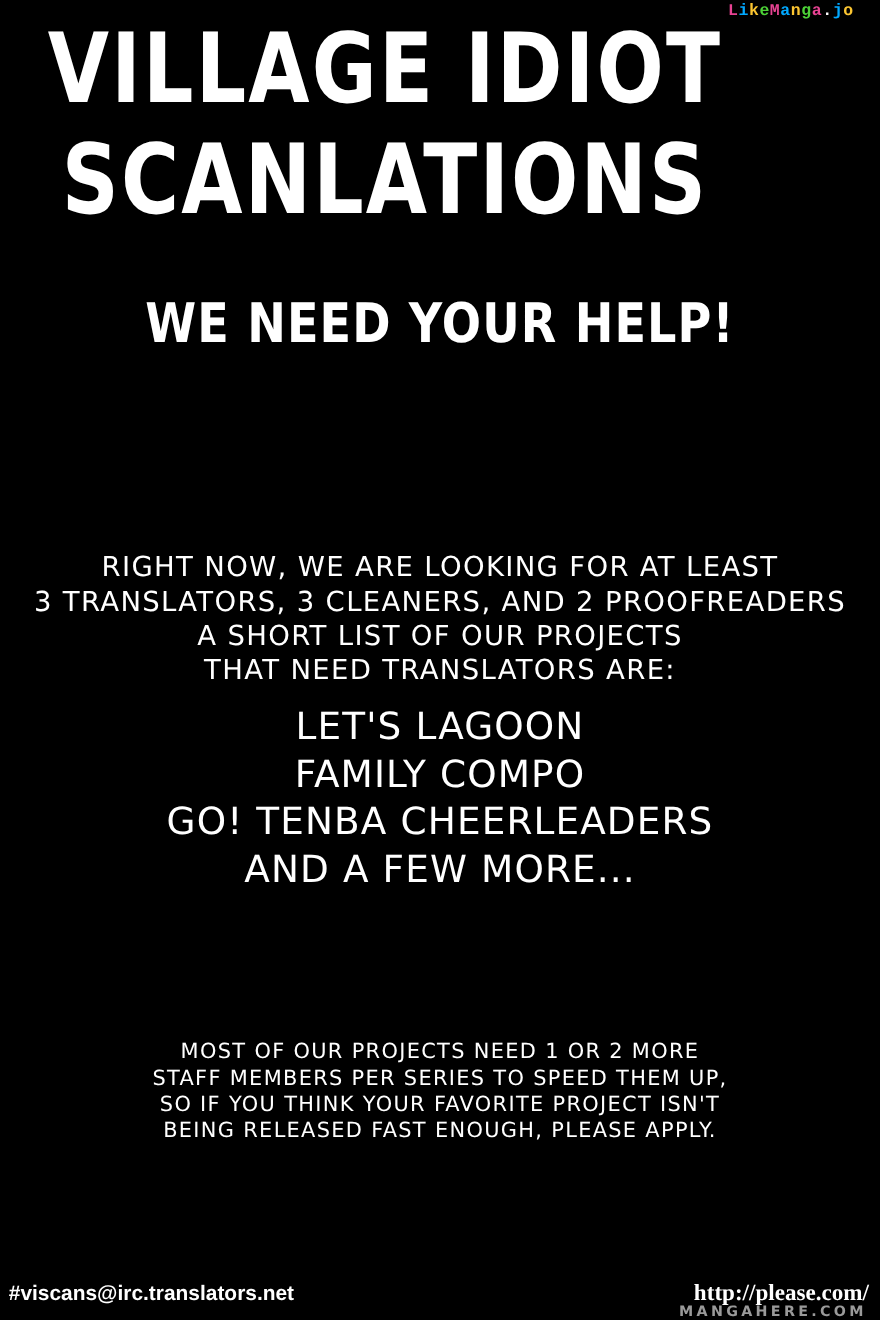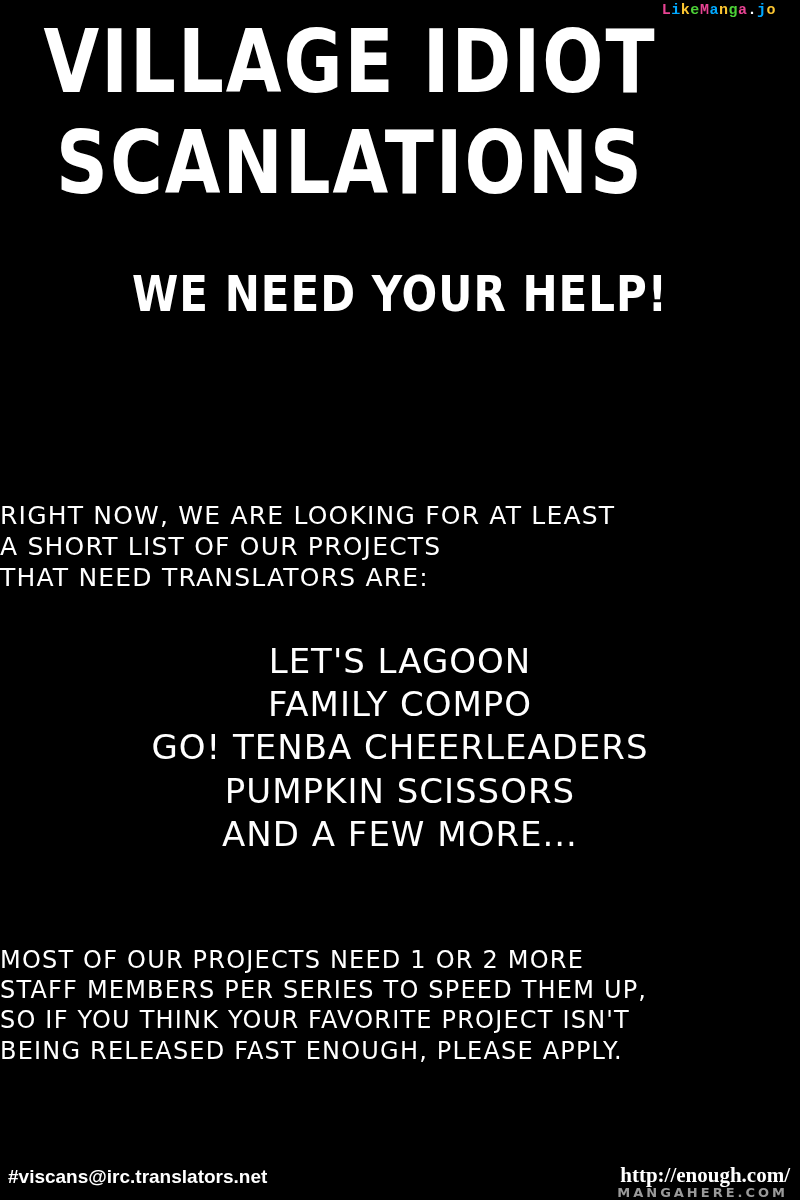--- a/index.html
+++ b/index.html
@@ -98,32 +98,32 @@
     text-transform: uppercase;
     transform: scaleY(1.18);
     transform-origin: top center;
   }
 
   
   .para {
     position: absolute;
     left: 0;
     width: 800px;
-    text-align: left;
+    text-align: center;
     font-family: "DejaVu Sans", sans-serif;
     font-size: 25px;
     line-height: 1.24;
     letter-spacing: 1.2px;
     color: #ffffff;
     text-transform: uppercase;
   }
   .para-intro { top: 500px; }
   .para-footer {
     top: 945px;
-    font-size: 24px;
+    font-size: 19px;
     line-height: 1.26;
   }
 
   .projects {
     position: absolute;
     top: 640px;
     left: 0;
     width: 800px;
     text-align: center;
     font-family: "DejaVu Sans", sans-serif;
@@ -146,36 +146,36 @@
 
   <div class="headline">
     <div class="line line1">Village Idiot</div>
     <div class="line line2">Scanlations</div>
   </div>
 
   <div class="subhead">We need your help!</div>
 
   <div class="para para-intro">
     <div>Right now, we are looking for at least</div>
+    <div>3 translators, 3 cleaners, and 2 proofreaders</div>
     <div>a short list of our projects</div>
     <div>that need translators are:</div>
   </div>
 
   <div class="projects">
     <div>Let's Lagoon</div>
     <div>Family Compo</div>
     <div>Go! Tenba Cheerleaders</div>
-    <div>Pumpkin Scissors</div>
     <div>And a few more...</div>
   </div>
 
   <div class="para para-footer">
     <div>Most of our projects need 1 or 2 more</div>
     <div>staff members per series to speed them up,</div>
     <div>so if you think your favorite project isn't</div>
     <div>being released fast enough, please apply.</div>
   </div>
 
   <div class="wm-bottom-left">#viscans@irc.translators.net</div>
-  <div class="wm-bottom-right">http://enough.com/</div>
+  <div class="wm-bottom-right">http://please.com/</div>
   <div class="wm-mangahere">MANGAHERE.COM</div>
 
 </div>
 
 </body></html>

